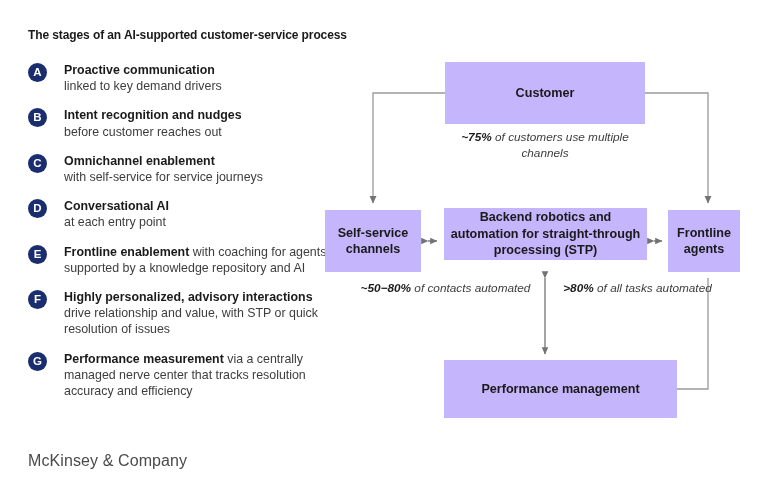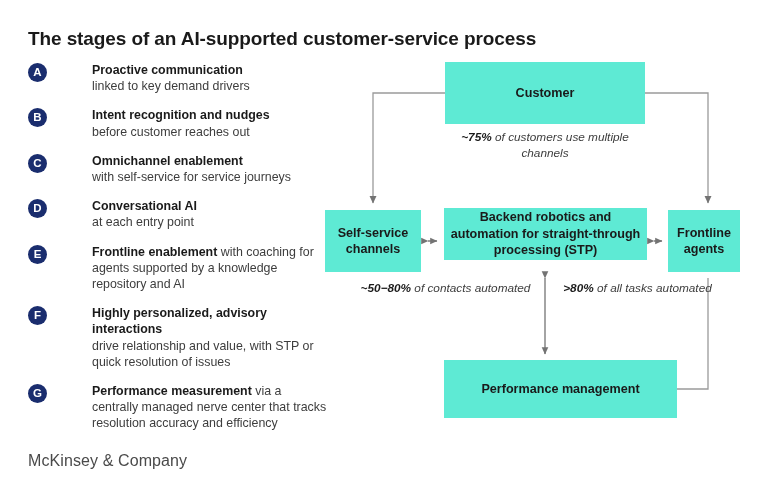--- a/index.html
+++ b/index.html
@@ -14,21 +14,21 @@
     font-family: "Liberation Sans", sans-serif;
     color: #2b2b2b;
     overflow: hidden;
   }
 
   
   #page-title {
     position: absolute;
     left: 28px;
     top: 28px;
-    font-size: 19px;
+    font-size: 12px;
     font-weight: bold;
     color: #1a1a1a;
     letter-spacing: -0.1px;
     white-space: nowrap;
   }
 
   
   #stage-list {
     position: absolute;
     left: 28px;
@@ -51,21 +51,20 @@
     color: #ffffff;
     font-size: 11.5px;
     font-weight: bold;
     line-height: 19px;
     text-align: center;
   }
   .stage-text {
     font-size: 12.4px;
     line-height: 16.2px;
     color: #3d3d3d;
-    margin-left: 28px;
   }
   .stage-text .b {
     font-weight: bold;
     color: #1a1a1a;
   }
 
   
   #diagram {
     position: absolute;
     left: 0;
@@ -73,21 +72,21 @@
     width: 774px;
     height: 483px;
   }
   #diagram-svg {
     position: absolute;
     left: 0;
     top: 0;
   }
   .node-box {
     position: absolute;
-    background: #5eead4;
+    background: #c4b5fd;
     display: flex;
     align-items: center;
     justify-content: center;
     text-align: center;
     font-size: 12.6px;
     font-weight: bold;
     color: #1a1a1a;
     line-height: 16.5px;
     box-sizing: border-box;
     padding: 2px 6px;

